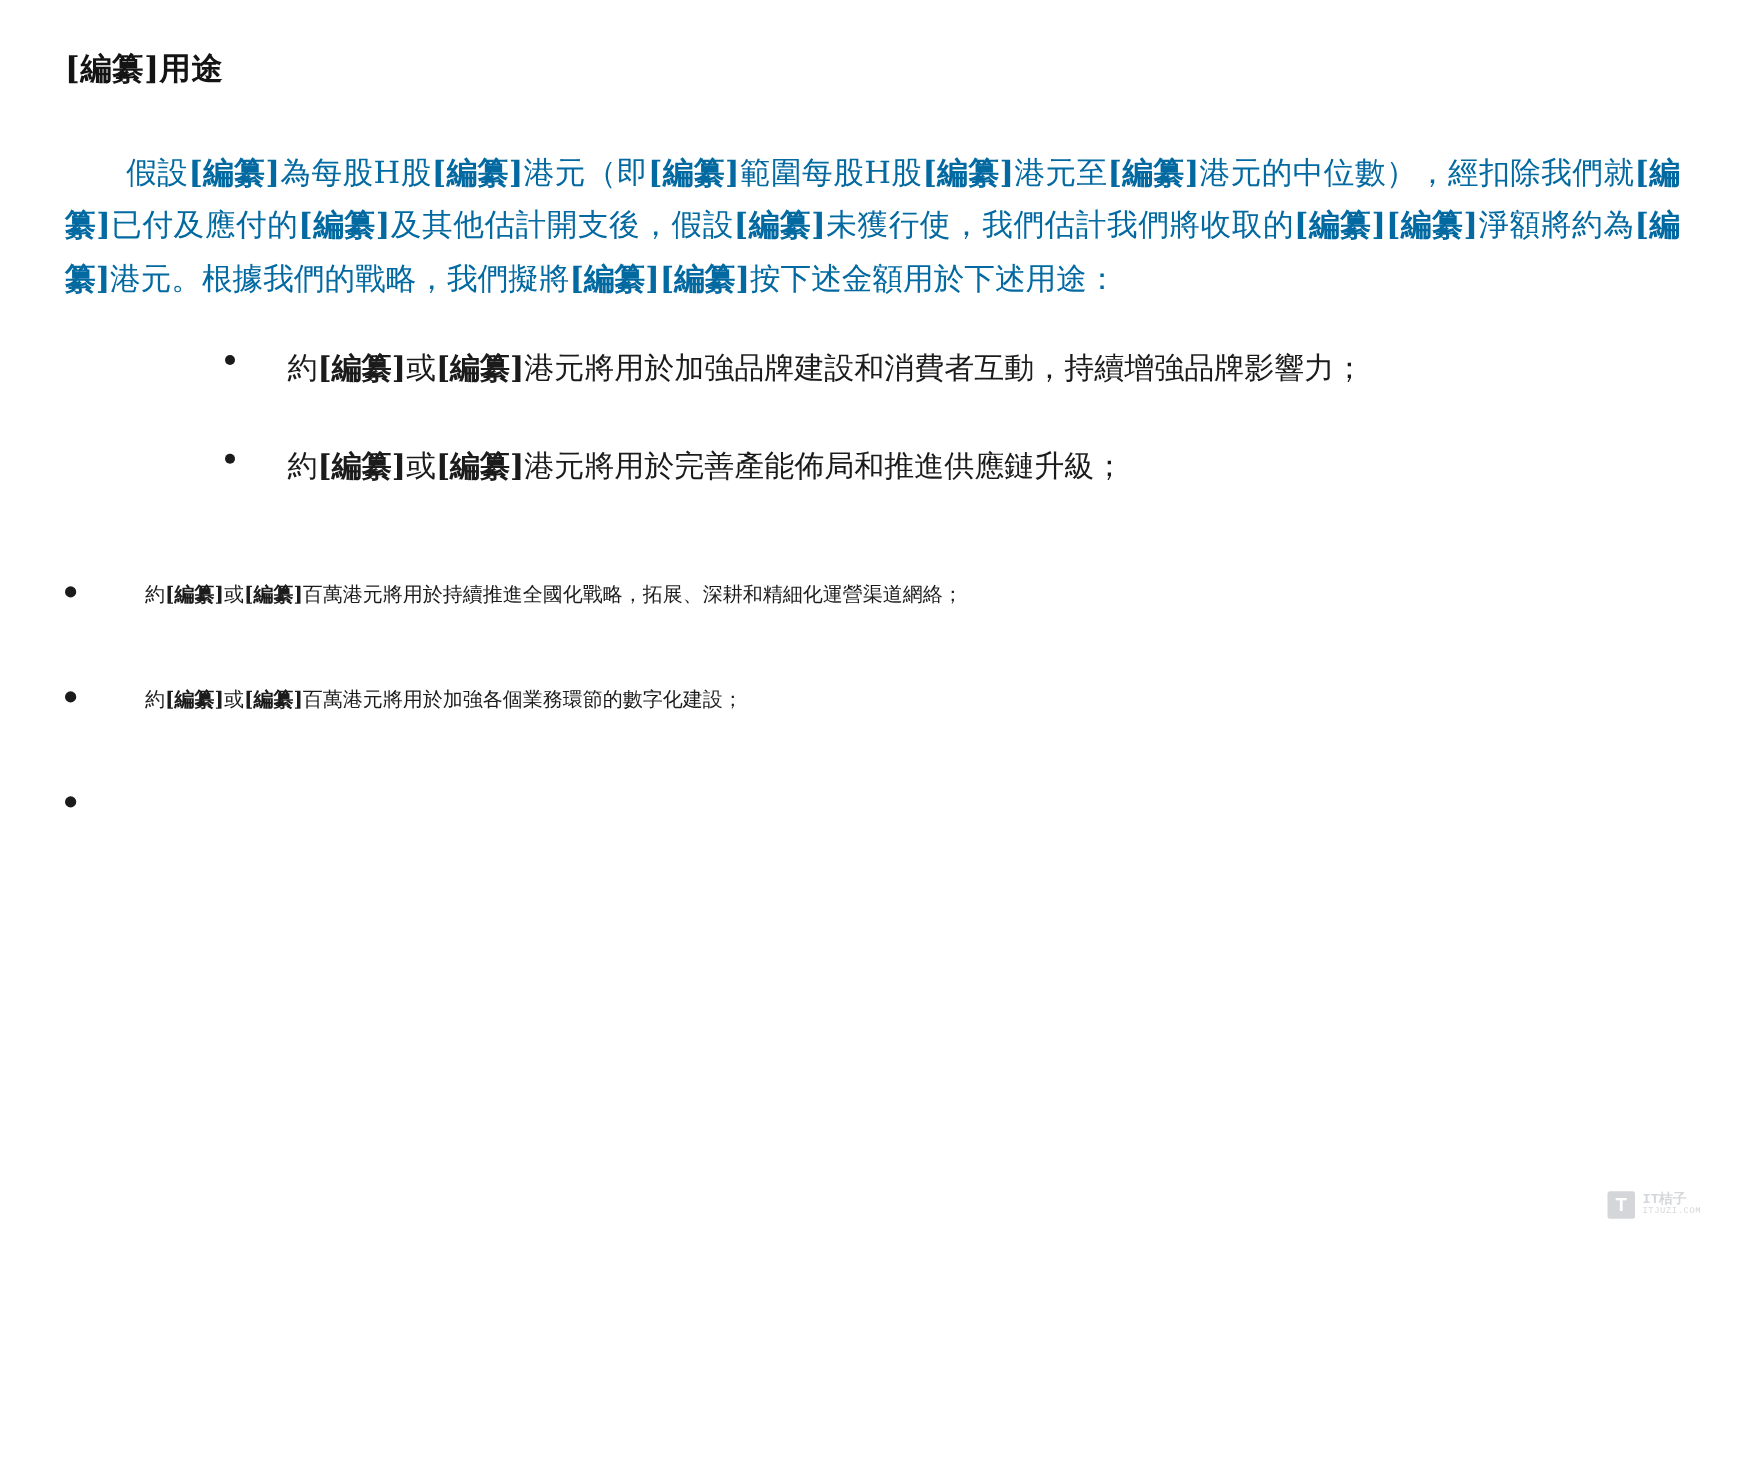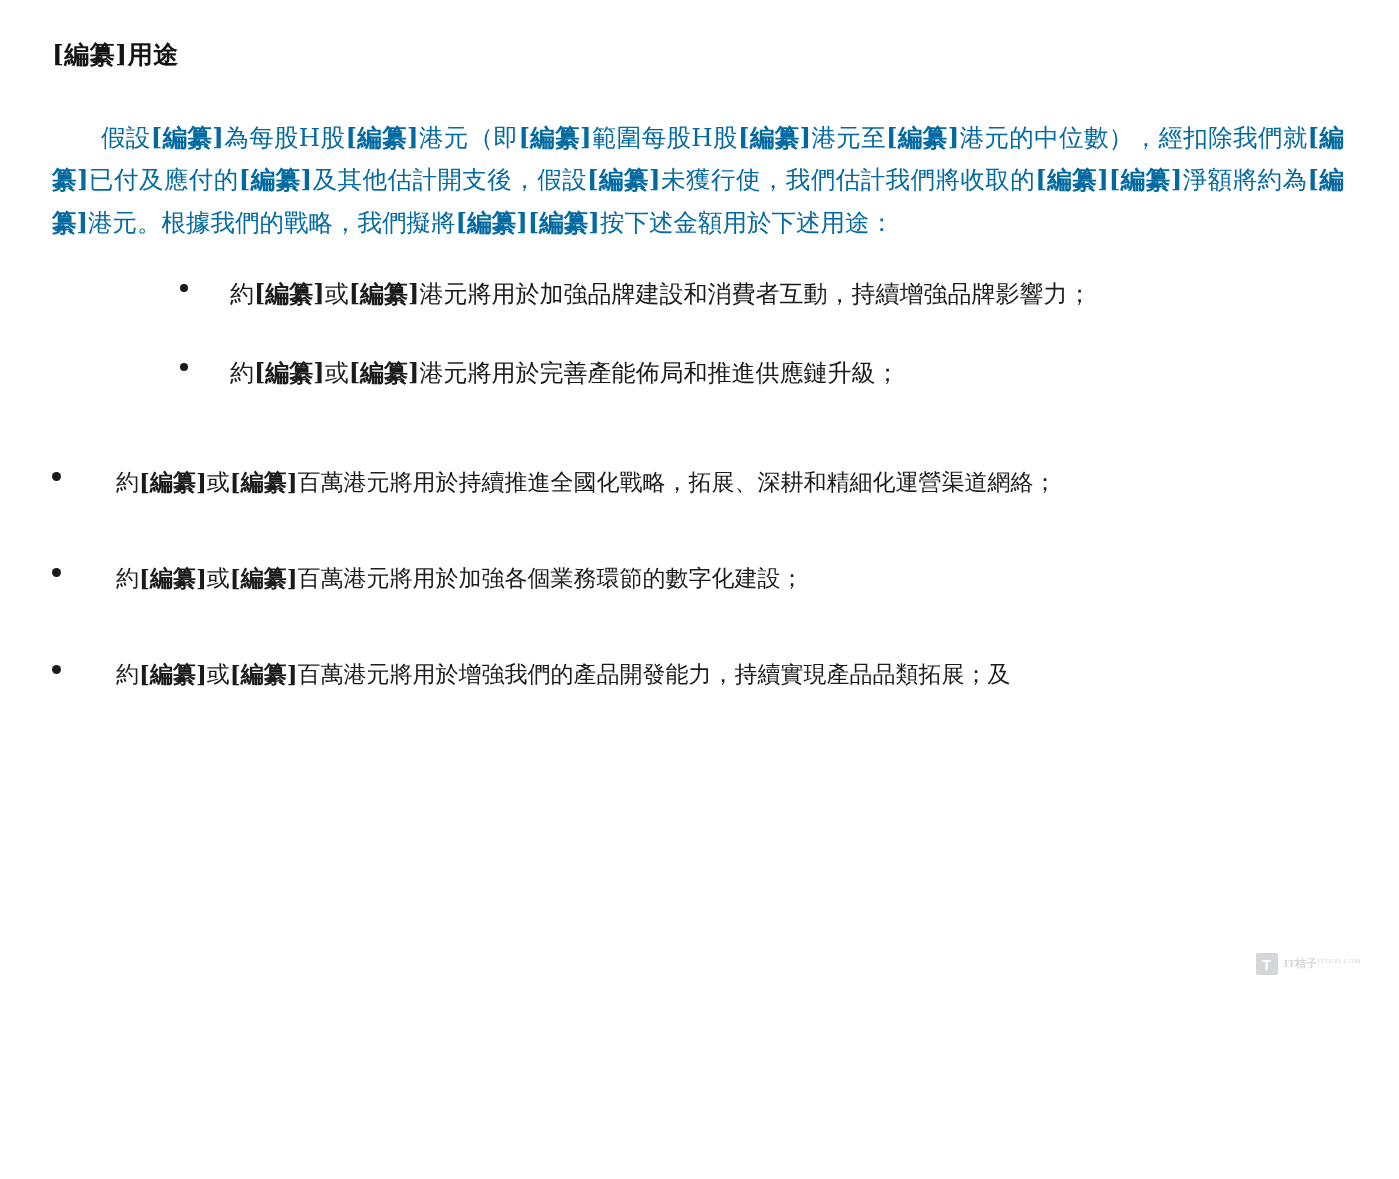--- a/index.html
+++ b/index.html
@@ -64,21 +64,21 @@
     background: #1b1b1b;
     border-radius: 50%;
   }
   .main-list {
     margin: 68px 0 0 0;
     padding: 0;
     list-style: none;
   }
   .main-list li {
     position: relative;
-    font-size: 23px;
+    font-size: 16px;
     line-height: 1.75;
     padding-left: 64px;
     margin-bottom: 56px;
     text-align: justify;
     text-justify: inter-ideograph;
     margin-top: 28px;
   }
   .main-list li .dot {
     position: absolute;
     left: 0px;
@@ -105,22 +105,23 @@
     font-family: "Liberation Sans", sans-serif;
     font-size: 15px;
     font-weight: bold;
     display: flex;
     align-items: center;
     justify-content: center;
     border-radius: 2px;
   }
   .watermark .wm-text {
     display: flex;
+    flex-direction: column;
     line-height: 1.05;
-    font-family: Liberation Serif, serif;
+    font-family: Liberation Mono, monospace;
     color: #9aa0a6;
   }
   .watermark .wm-main { font-size: 11px; font-weight: bold; }
   .watermark .wm-sub { font-size: 7px; letter-spacing: 0.5px; }
 </style>
 </head>
 <body>
 
 <div class="page">
 
@@ -143,21 +144,20 @@
     <li>
       <span class="dot"></span>
       <span class="bullet-text">約<b>[編纂]</b>或<b>[編纂]</b>百萬港元將用於持續推進全國化戰略，拓展、深耕和精細化運營渠道網絡；</span>
     </li>
     <li>
       <span class="dot"></span>
       <span class="bullet-text">約<b>[編纂]</b>或<b>[編纂]</b>百萬港元將用於加強各個業務環節的數字化建設；</span>
     </li>
     <li>
       <span class="dot"></span>
-      <span class="bullet-text">約<b>[編纂]</b>或<b>[編纂]</b>百萬港元將用於增強我們的產品開發能力，持續實現產品品類拓展；及</span>
     </li>
   </ul>
 
   <div class="watermark">
     <div class="wm-box">T</div>
     <div class="wm-text">
       <span class="wm-main">IT桔子</span>
       <span class="wm-sub">ITJUZI.COM</span>
     </div>
   </div>

